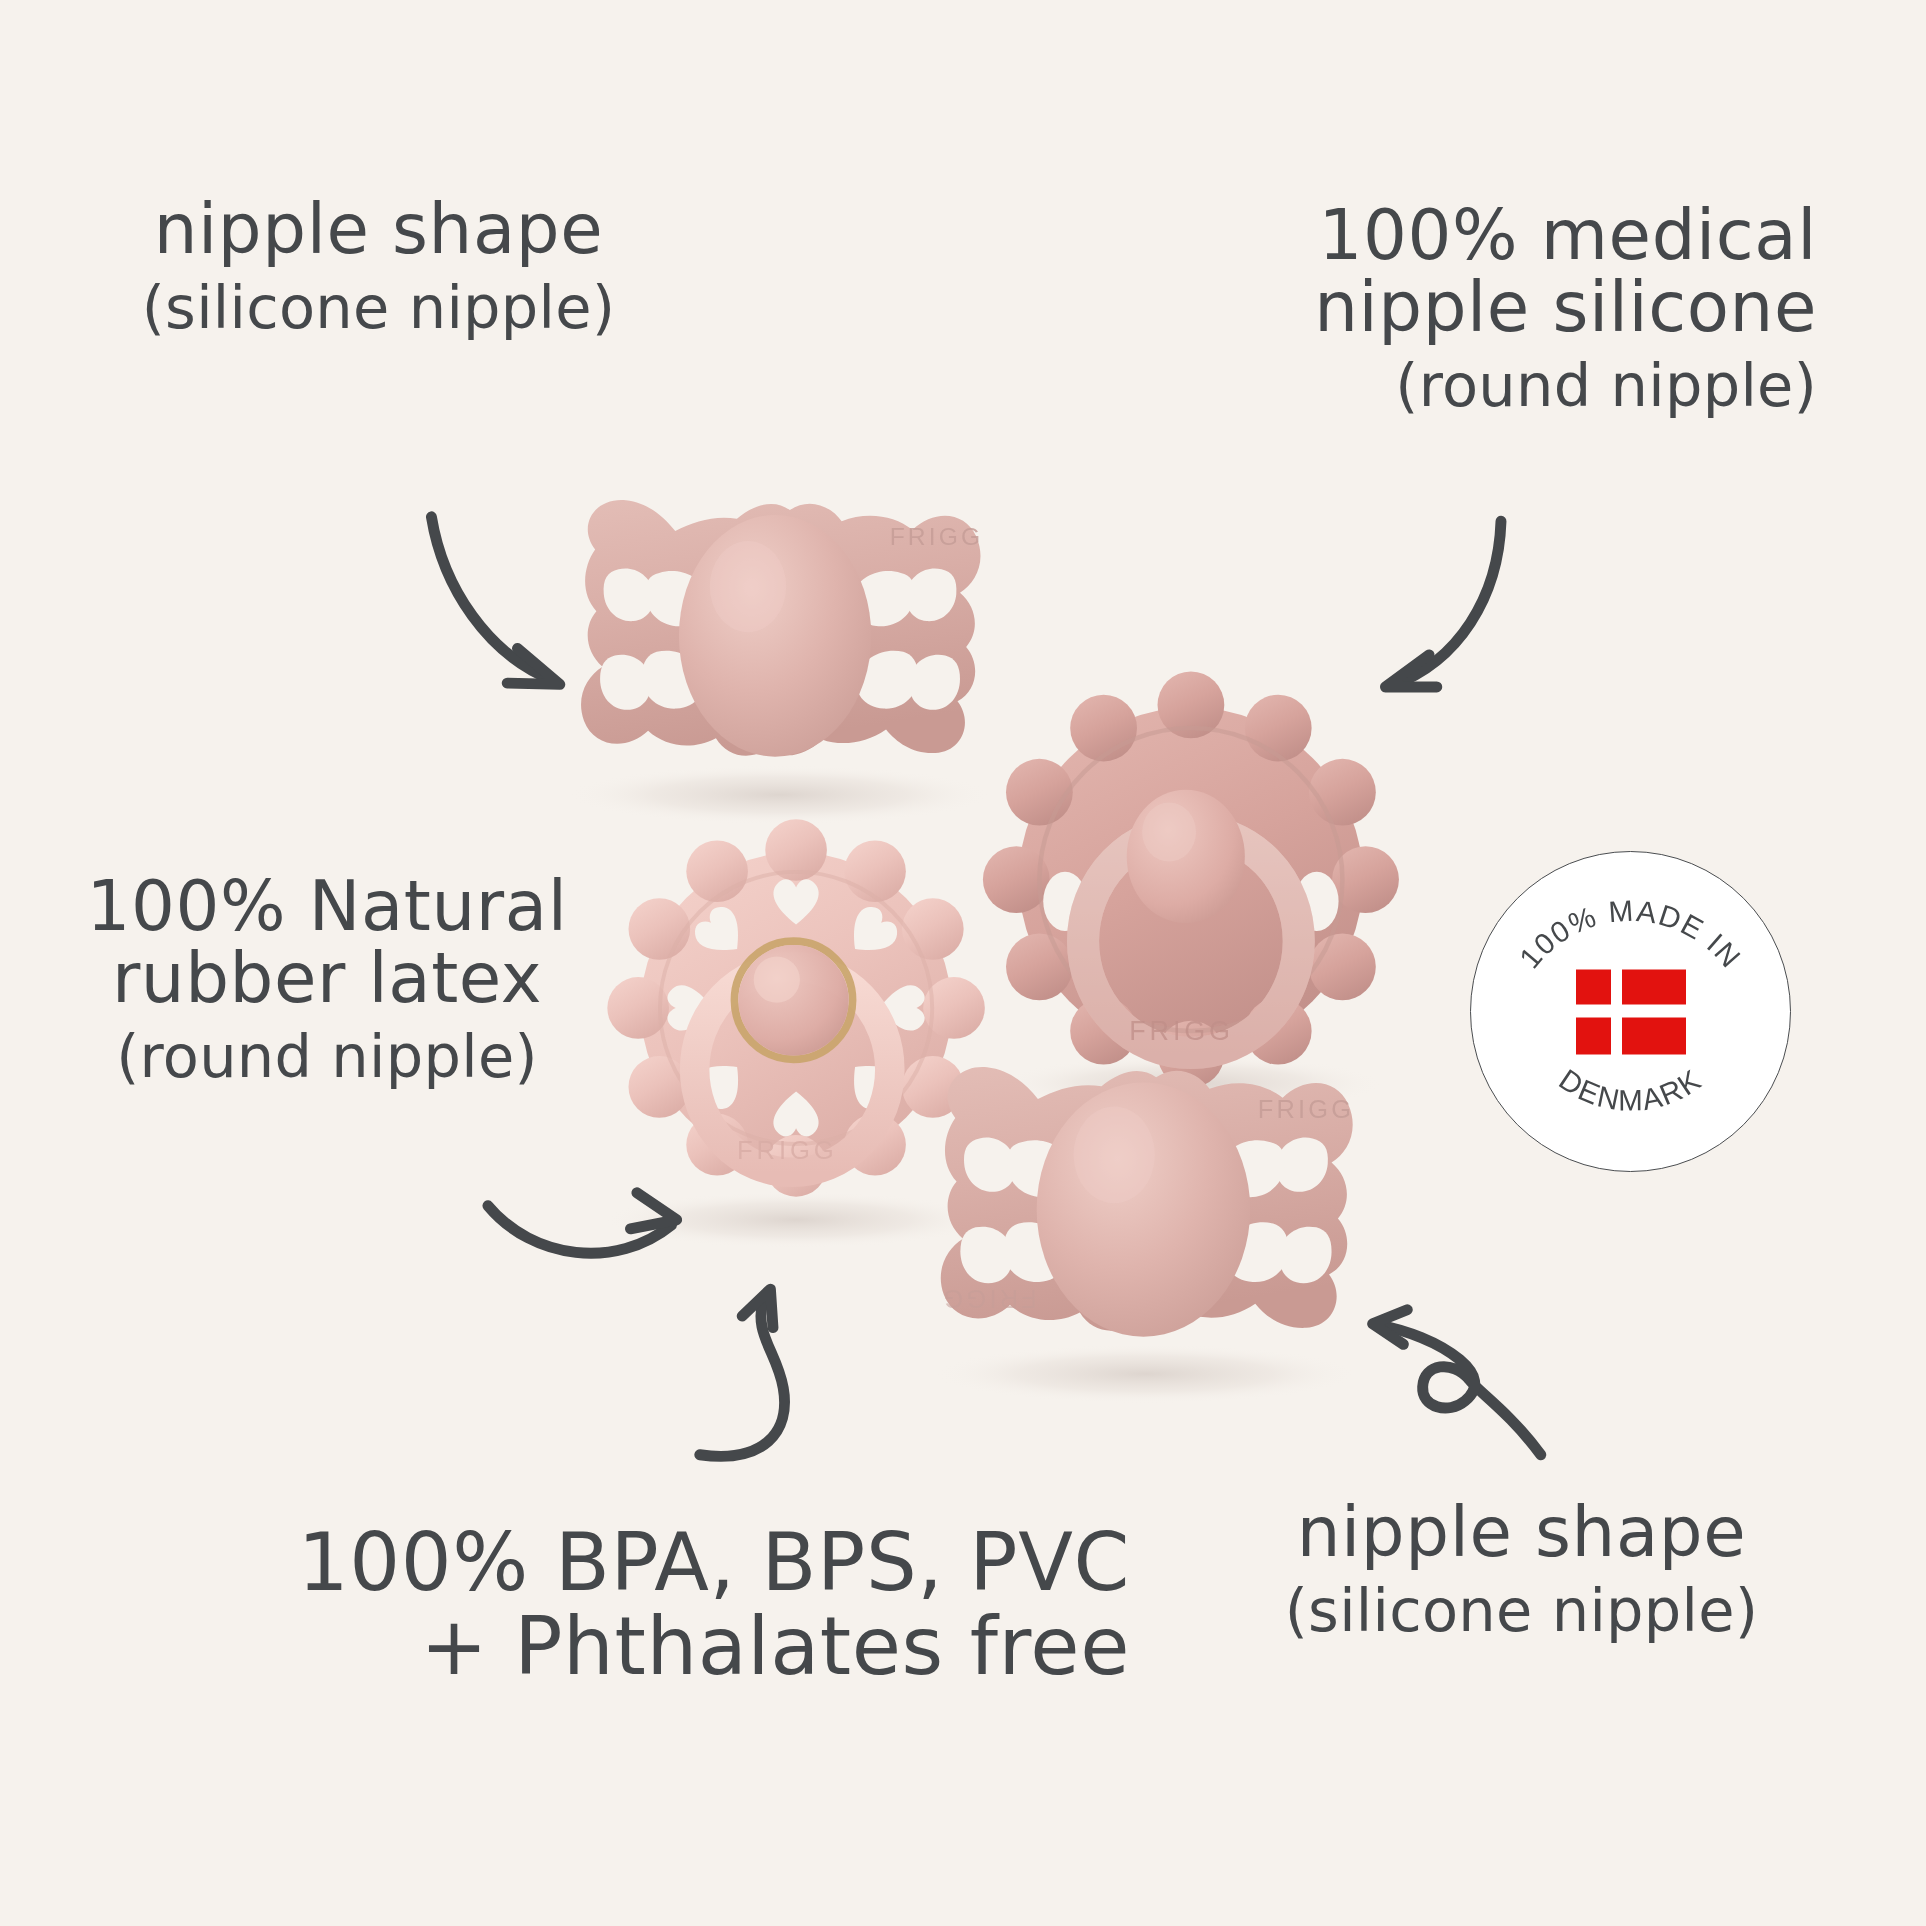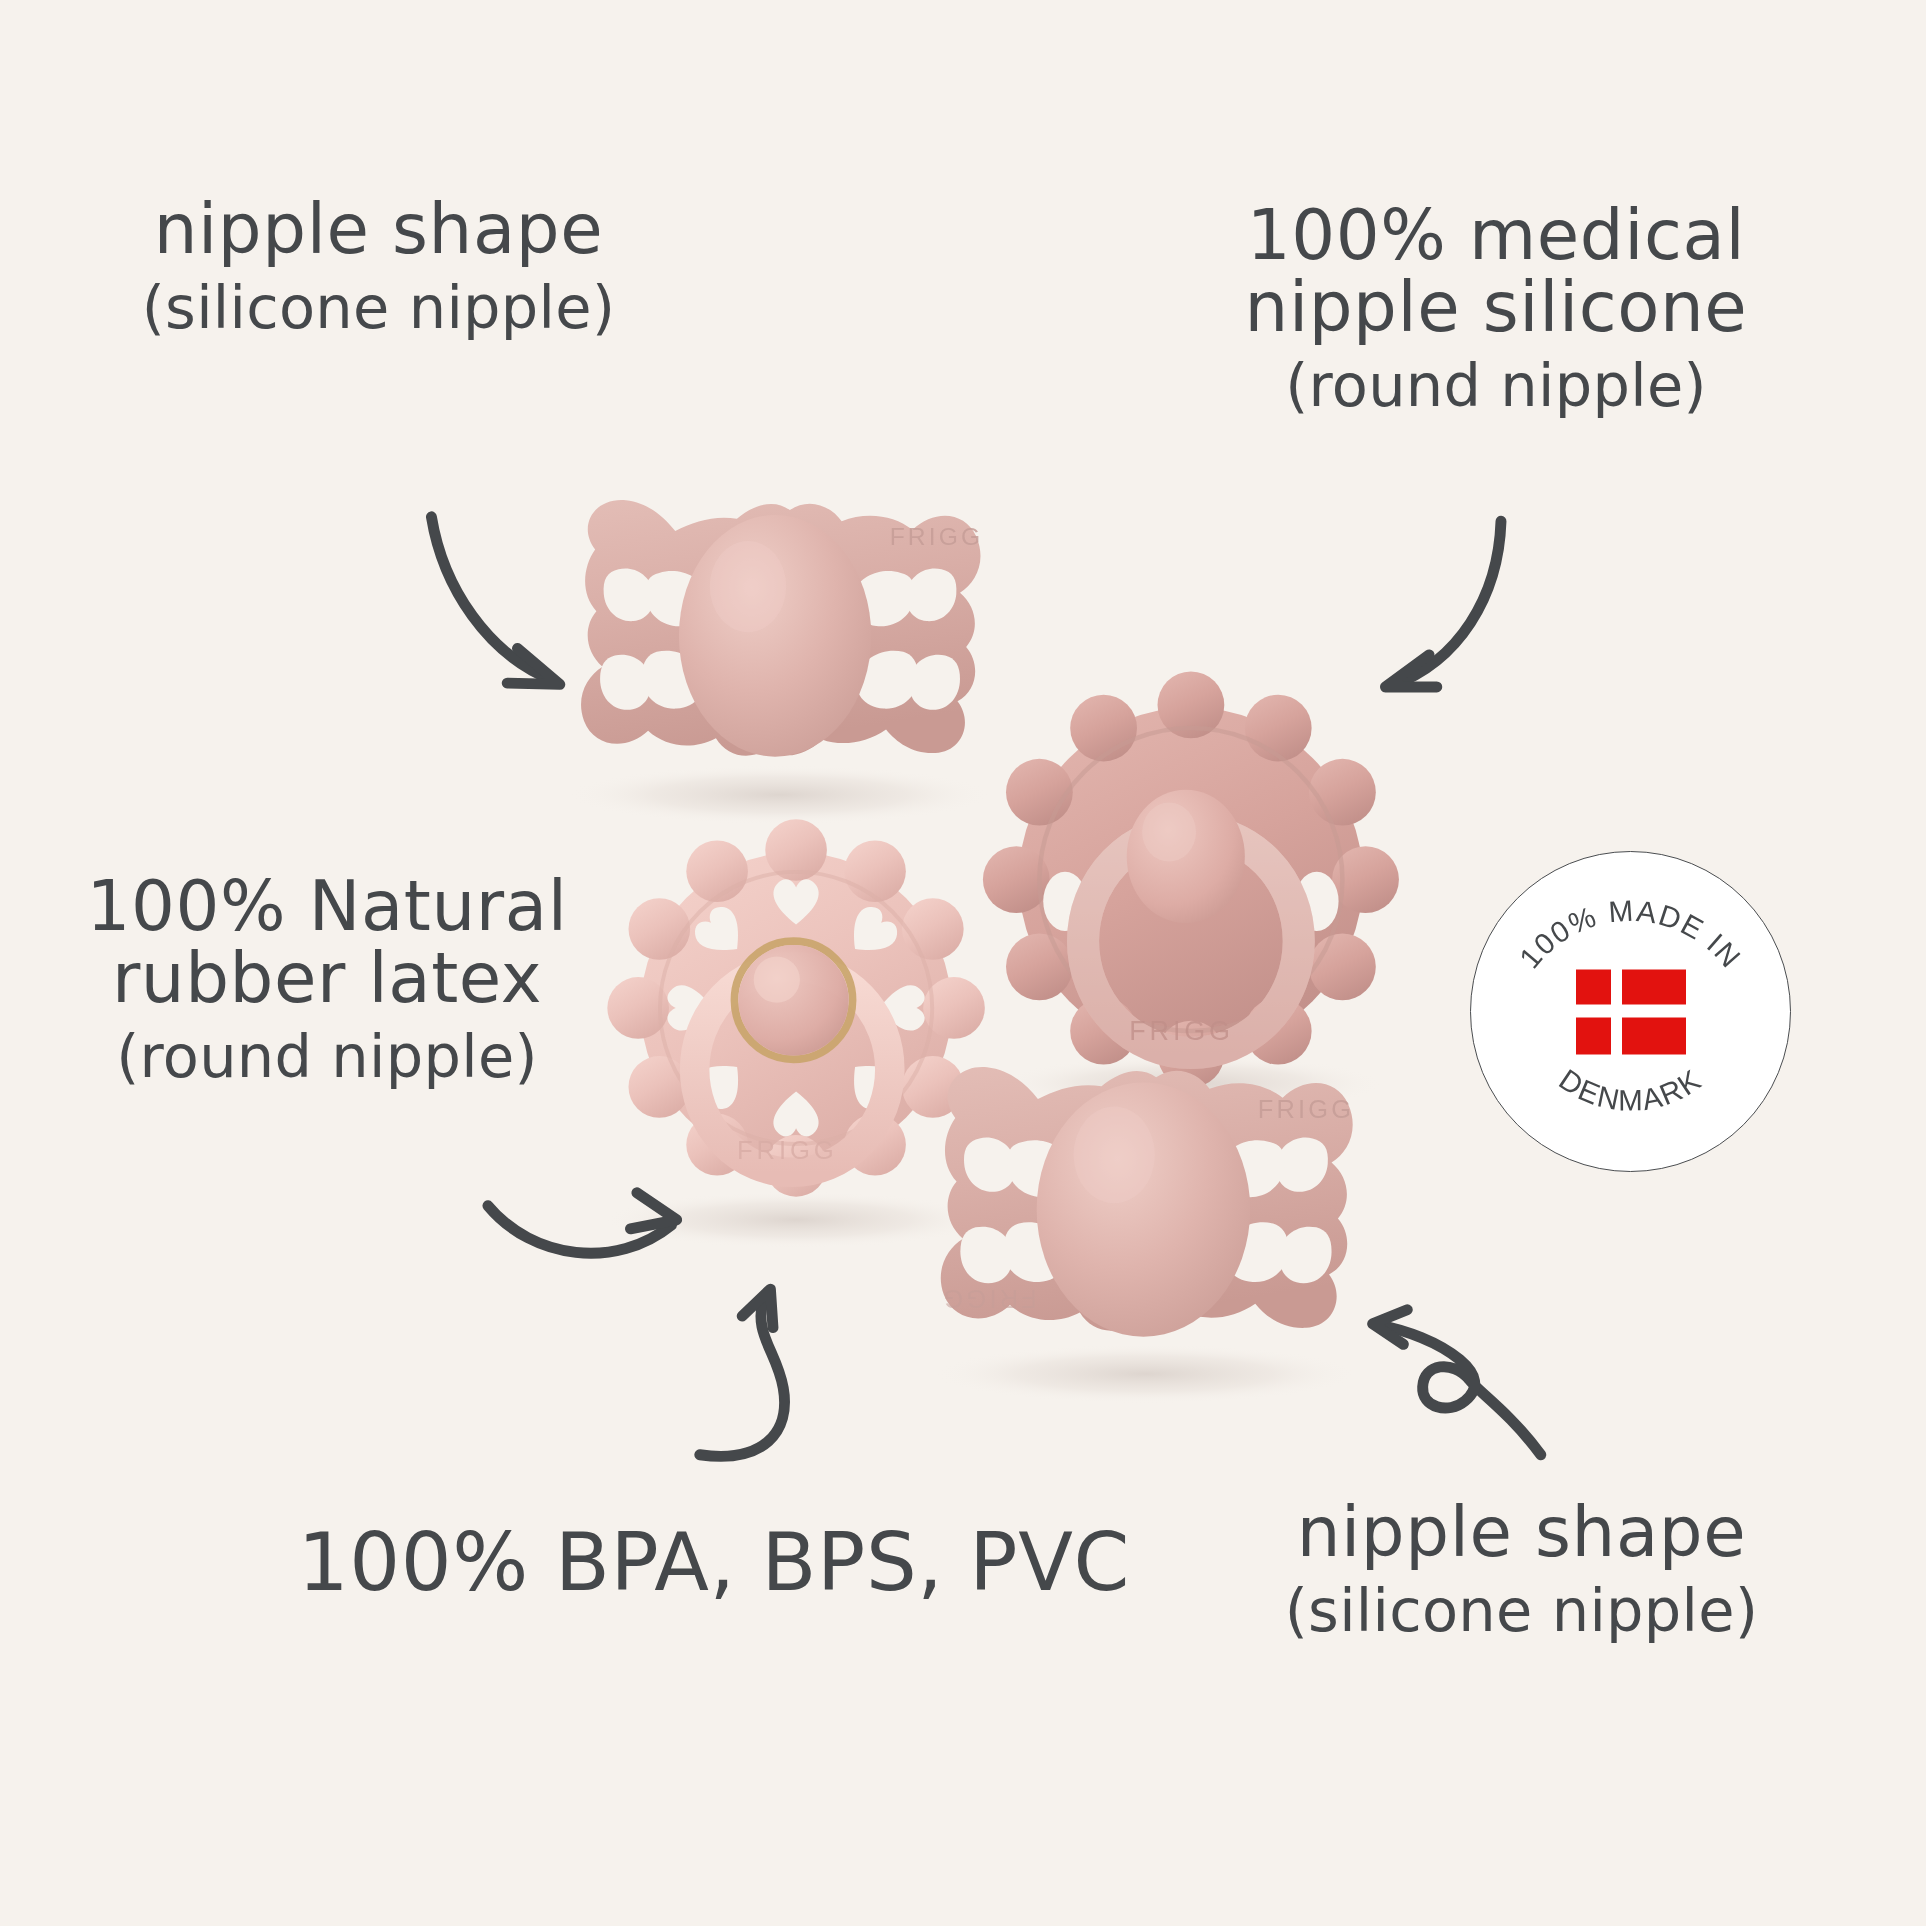--- a/index.html
+++ b/index.html
@@ -17,21 +17,21 @@
   .callout .l1,.callout .l2{
     display:block;font-size:69px;font-weight:400;letter-spacing:0.6px;
     font-family:"DejaVu Sans", sans-serif;
   }
   .callout .sub{
     display:block;font-size:59px;margin-top:11.6px;letter-spacing:0.3px;
   }
   .callout.big .l1,.callout.big .l2{font-size:80px;}
 
   #callout-anatomical{left:96px;top:193px;width:565px;}
-  #callout-medical{left:1175px;top:199px;width:642px;}
+  #callout-medical{left:1175px;top:199px;width:642px;text-align:right;}
   #callout-latex{left:19px;top:870px;width:616px;}
   #callout-bpa{left:90px;top:1521px;width:1040px;text-align:right;}
   #callout-symmetrical{left:1194px;top:1496px;width:655px;}
 
   
   svg#art{position:absolute;left:0;top:0;width:1926px;height:1926px;}
 
   
   #badge{
     position:absolute;left:1470px;top:851px;width:321px;height:321px;
@@ -325,20 +325,21 @@
   </div>
 
   <div class="callout" id="callout-latex">
     <span class="l1">100% Natural</span>
     <span class="l2">rubber latex</span>
     <span class="sub">(round nipple)</span>
   </div>
 
   <div class="callout big" id="callout-bpa">
     <span class="l1">100% BPA, BPS, PVC</span>
+    <span class="l2">+ Phthalates free</span>
   </div>
 
   <div class="callout" id="callout-symmetrical">
     <span class="l2">nipple shape</span>
     <span class="sub">(silicone nipple)</span>
   </div>
 
   <div id="badge">
     <div class="disc"></div>
     <svg viewBox="0 0 500 500" style="position:absolute;inset:0;width:100%;height:100%;">

